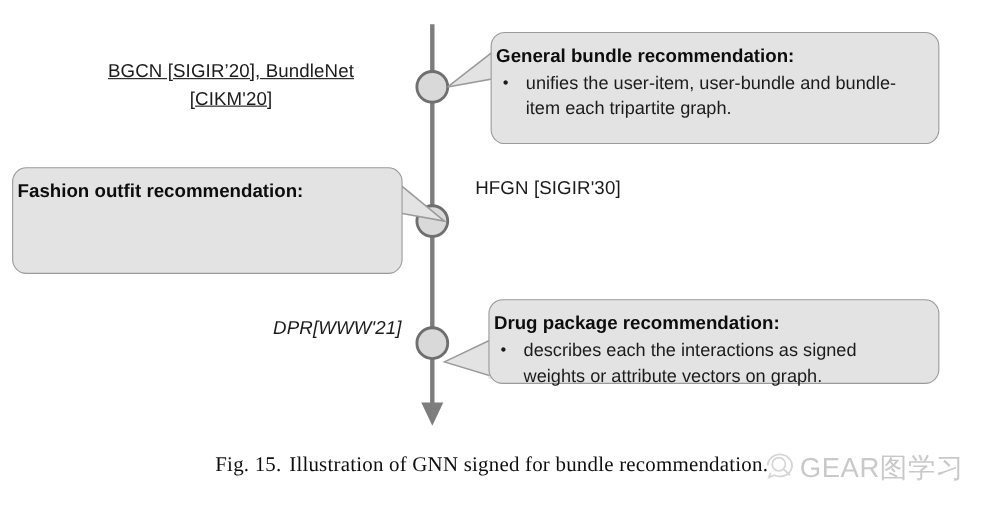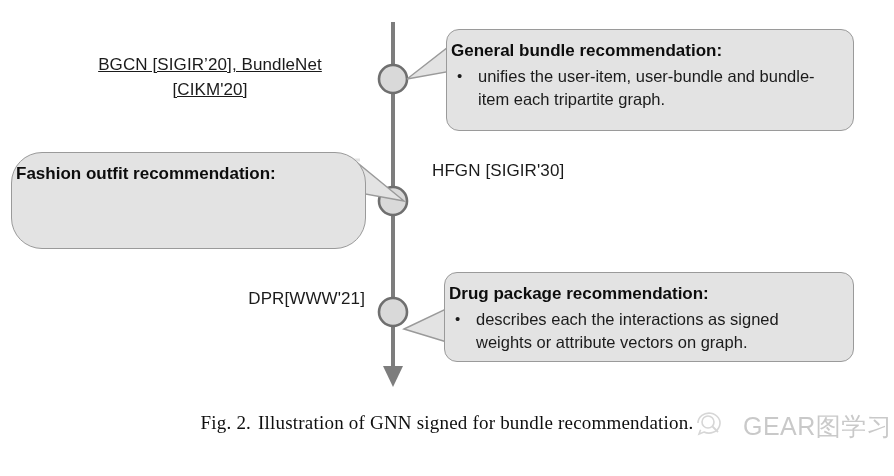--- a/index.html
+++ b/index.html
@@ -48,20 +48,21 @@
     left: 432px;
     top: 158px;
     width: 250px;
     text-align: left;
   }
   #label-dpr {
     left: 150px;
     top: 286px;
     width: 215px;
     text-align: right;
+    font-style: italic;
   }
 
   
   .callout {
     position: absolute;
     box-sizing: border-box;
     background: #e3e3e3;
     border: 1.4px solid #9a9a9a;
     border-radius: 13px;
     padding: 9px 14px 10px 4px;
@@ -89,22 +90,22 @@
   .callout-bullets li::before {
     content: "\2022";
     position: absolute;
     left: 6px;
     top: -1px;
     font-size: 15px;
     color: #1b1b1b;
   }
 
   #callout-general { left: 446px; top: 29px;  width: 408px; height: 102px; }
-  #callout-fashion { left: 11px;  top: 152px; width: 355px; height: 97px; border-radius: 31px;  }
-  #callout-drug    { left: 444px; top: 272px; width: 410px; height: 90px;  }
+  #callout-fashion { left: 11px;  top: 152px; width: 355px; height: 97px;  }
+  #callout-drug    { left: 444px; top: 272px; width: 410px; height: 77px;  }
 
   
   .tail-svg {
     position: absolute;
     overflow: visible;
     pointer-events: none;
   }
   #tail-general { left: 400px; top: 40px;  width: 70px; height: 70px; }
   #tail-fashion { left: 330px; top: 160px; width: 80px; height: 70px; }
   #tail-drug    { left: 400px; top: 285px; width: 70px; height: 70px; }
@@ -123,21 +124,21 @@
   }
   #caption-num { margin-right: 7px; }
 
   
   #watermark {
     position: absolute;
     left: 693px;
     top: 409px;
     display: flex;
     align-items: center;
-    gap: 16px;
+    gap: 0;
     opacity: .62;
     pointer-events: none;
   }
   #watermark-icon {
     width: 34px;
     height: 34px;
     flex: none;
   }
   #watermark-text {
     font-size: 25px;
@@ -200,21 +201,21 @@
   </div>
 
   <div class="callout" id="callout-drug">
     <div class="callout-title">Drug package recommendation:</div>
     <ul class="callout-bullets">
       <li>describes each the interactions as signed weights or attribute vectors on graph.</li>
     </ul>
   </div>
 
   <div id="caption">
-    <span id="caption-num">Fig. 2.</span><span>Illustration of GNN signed for bundle recommendation.</span>
+    <span id="caption-num">Fig. 15.</span><span>Illustration of GNN signed for bundle recommendation.</span>
   </div>
 
   <div id="watermark">
     <svg id="watermark-icon" viewBox="0 0 34 34" xmlns="http://www.w3.org/2000/svg">
       <path d="M5,14 a11,10 0 1,1 6,9 l-5,2 1.6,-4.2" fill="none" stroke="#bdbdbd" stroke-width="1.6"></path>
       <circle cx="15" cy="13" r="6" fill="none" stroke="#bdbdbd" stroke-width="1.6"></circle>
       <line x1="19.5" y1="17.5" x2="25" y2="23" stroke="#bdbdbd" stroke-width="1.8"></line>
     </svg>
     <span id="watermark-text">GEAR图学习</span>
   </div>

